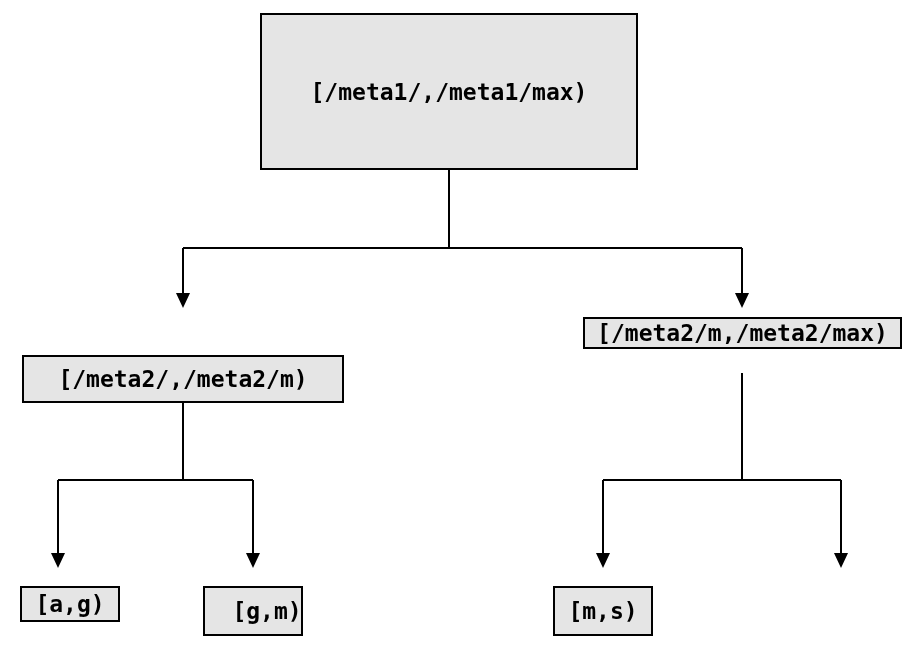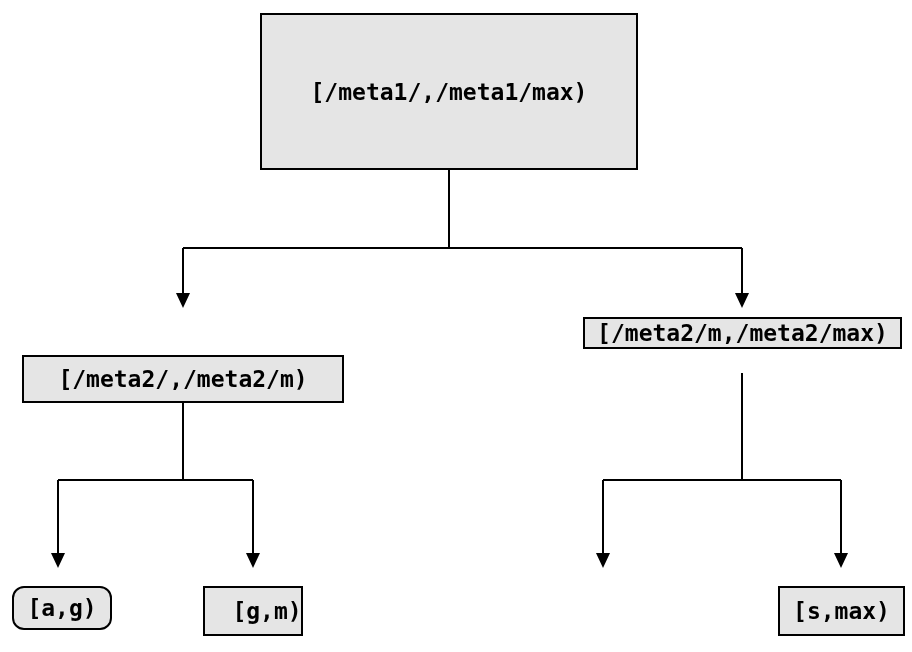--- a/index.html
+++ b/index.html
@@ -24,21 +24,21 @@
     align-items: center;
     justify-content: center;
     font-family: "DejaVu Sans Mono", "Liberation Mono", monospace;
     font-weight: bold;
     font-size: 23px;
     white-space: nowrap;
   }
   #node-root       { left: 260px; top: 13px;  width: 378px; height: 157px; }
   #node-meta2-low  { left: 22px;  top: 325px; width: 322px; height: 48px; margin-top: 30px;  }
   #node-meta2-high { left: 583px; top: 317px; width: 319px; height: 32px;  }
-  #node-leaf-ag    { left: 12px;   top: 586px; width: 100px; height: 44px; border-radius: 12px;  }
+  #node-leaf-ag    { left: 20px;   top: 586px; width: 100px; height: 36px;  }
   #node-leaf-gm    { left: 203px; top: 586px; width: 100px; height: 50px; padding-left: 28px;  }
   #node-leaf-ms    { left: 553px; top: 586px; width: 100px; height: 50px;  }
   #node-leaf-smax  { left: 778px; top: 586px; width: 127px; height: 50px;  }
   .edges {
     position: absolute;
     left: 0;
     top: 0;
   }
 </style>
 </head>
@@ -64,16 +64,16 @@
   <div class="node" id="node-root">[/meta1/,/meta1/max)</div>
 
   <div class="node" id="node-meta2-low">[/meta2/,/meta2/m)</div>
 
   <div class="node" id="node-meta2-high">[/meta2/m,/meta2/max)</div>
 
   <div class="node" id="node-leaf-ag">[a,g)</div>
 
   <div class="node" id="node-leaf-gm">[g,m)</div>
 
+  <div class="node" id="node-leaf-ms">[m,s)</div>
 
-  <div class="node" id="node-leaf-smax">[s,max)</div>
 
 </div>
 
 </body></html>

